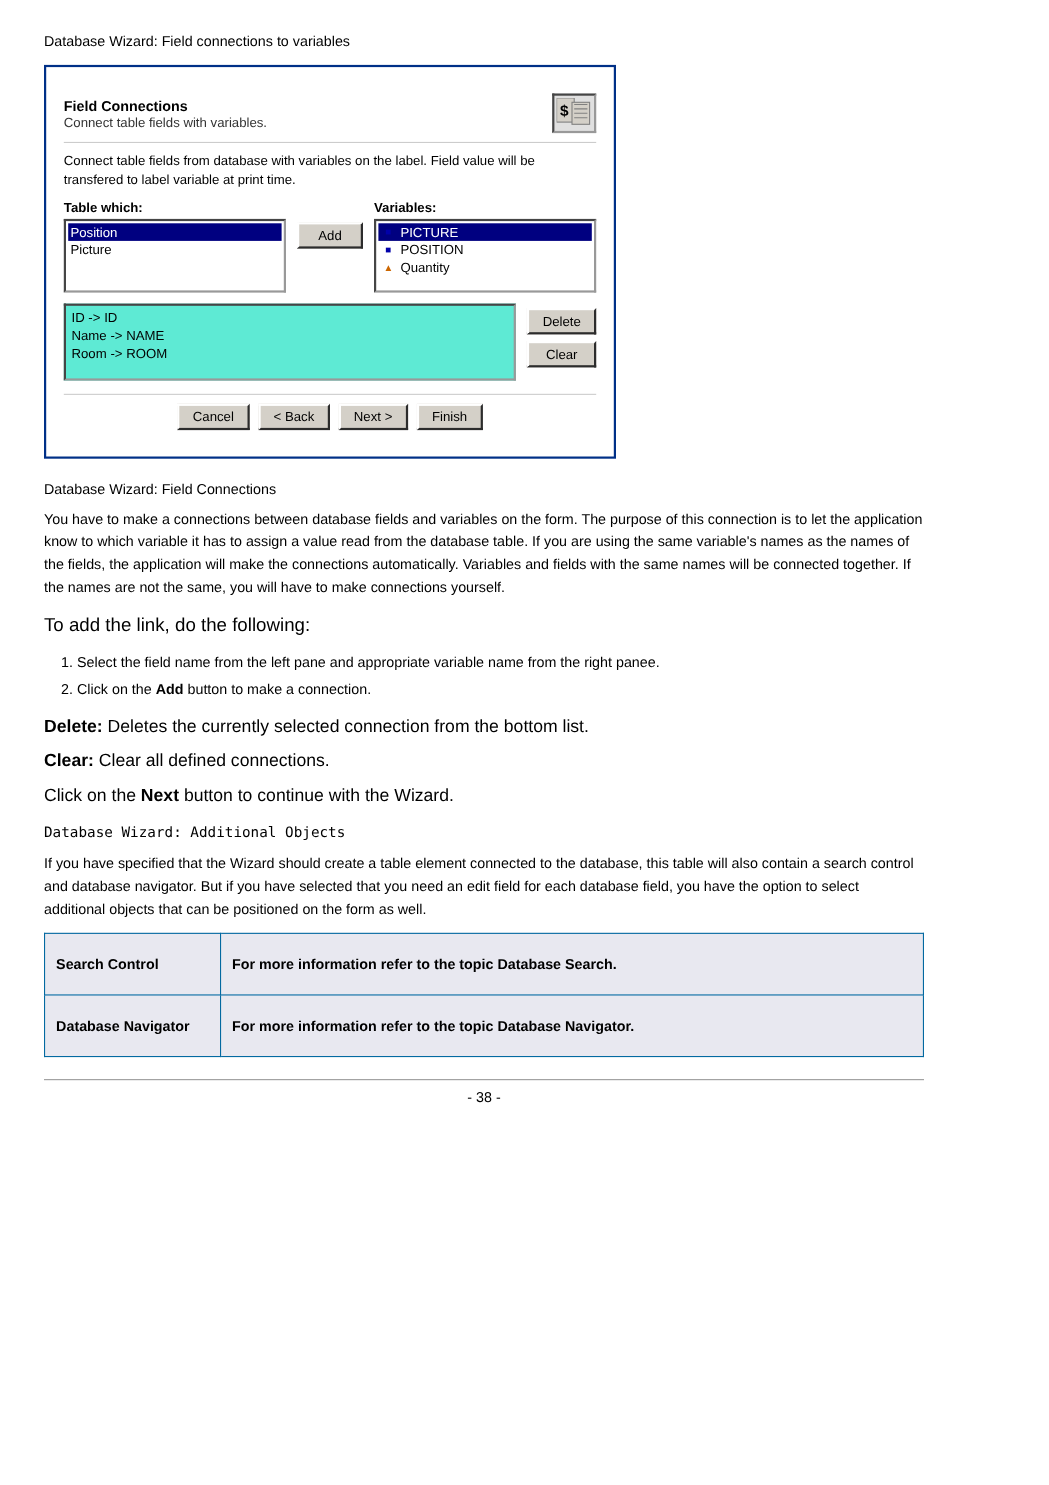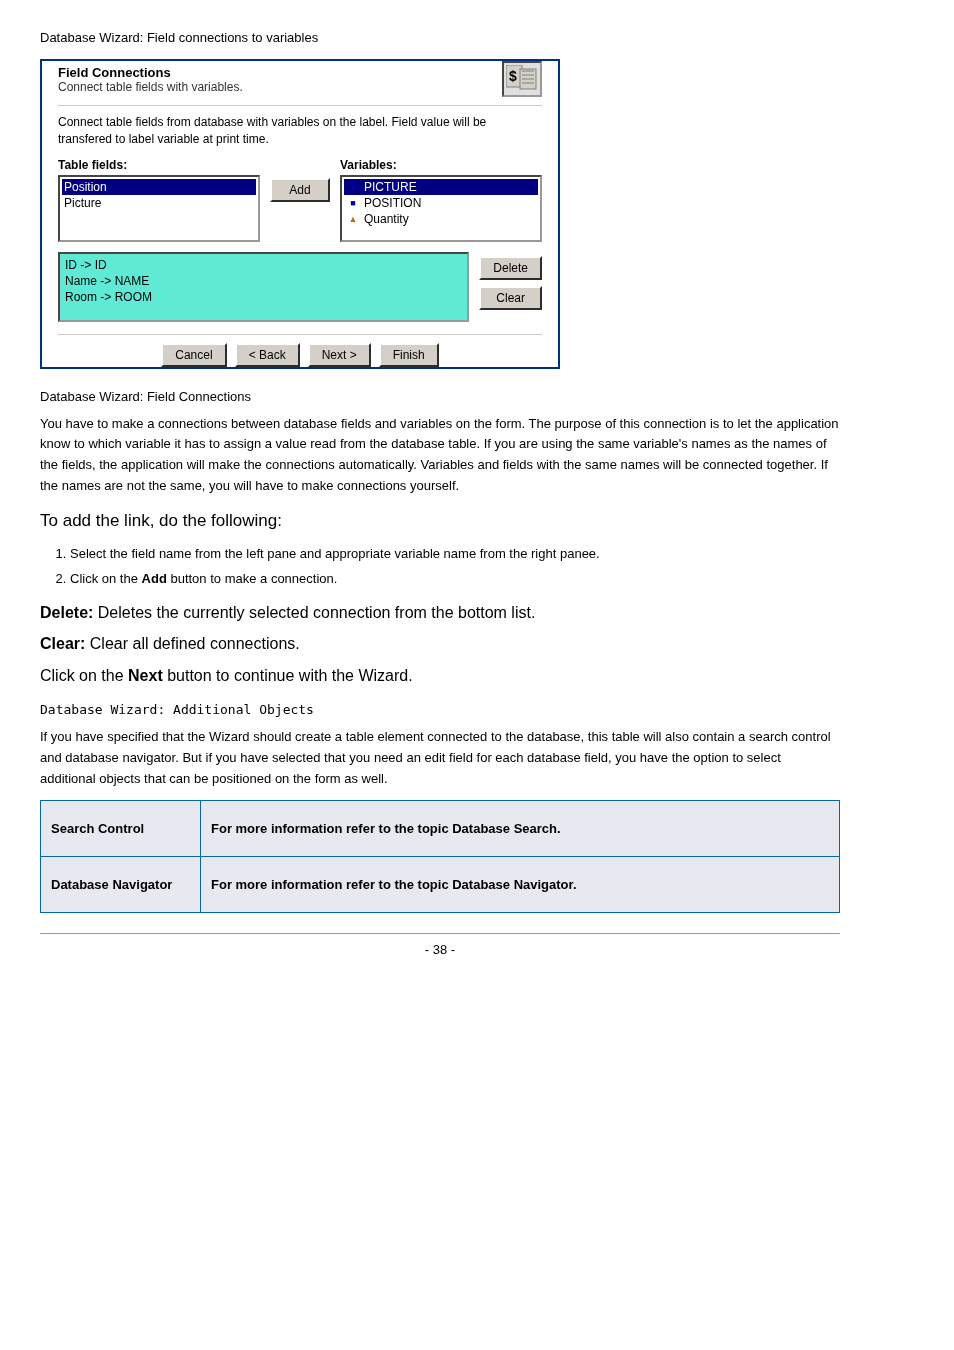--- a/index.html
+++ b/index.html
@@ -43,21 +43,21 @@
       font-size: 11px;
       width: 18px;
       height: 16px;
       cursor: pointer;
       display: flex;
       align-items: center;
       justify-content: center;
       font-weight: bold;
     }
     .dialog-body {
-      padding: 0 16px;
+      padding: 24px 16px;
     }
 
     
     .dialog-header {
       display: flex;
       align-items: center;
       justify-content: space-between;
       margin-bottom: 8px;
       padding-bottom: 8px;
       border-bottom: 1px solid #ccc;
@@ -275,21 +275,21 @@
           <line x1="16" y1="18" x2="28" y2="18" stroke="#808080" stroke-width="1"></line>
         </svg>
       </div>
     </div>
 
     <p class="dialog-info">Connect table fields from database with variables on the label. Field value will be transfered to label variable at print time.</p>
 
     <div class="fields-section">
 
       <div class="fields-column">
-        <label>Table fields:</label>
+        <label>Table which:</label>
         <div class="listbox">
           <div class="listbox-item selected">Position</div>
           <div class="listbox-item">Picture</div>
         </div>
       </div>
 
       <div class="add-column">
         <button class="win-button">Add</button>
       </div>
 

